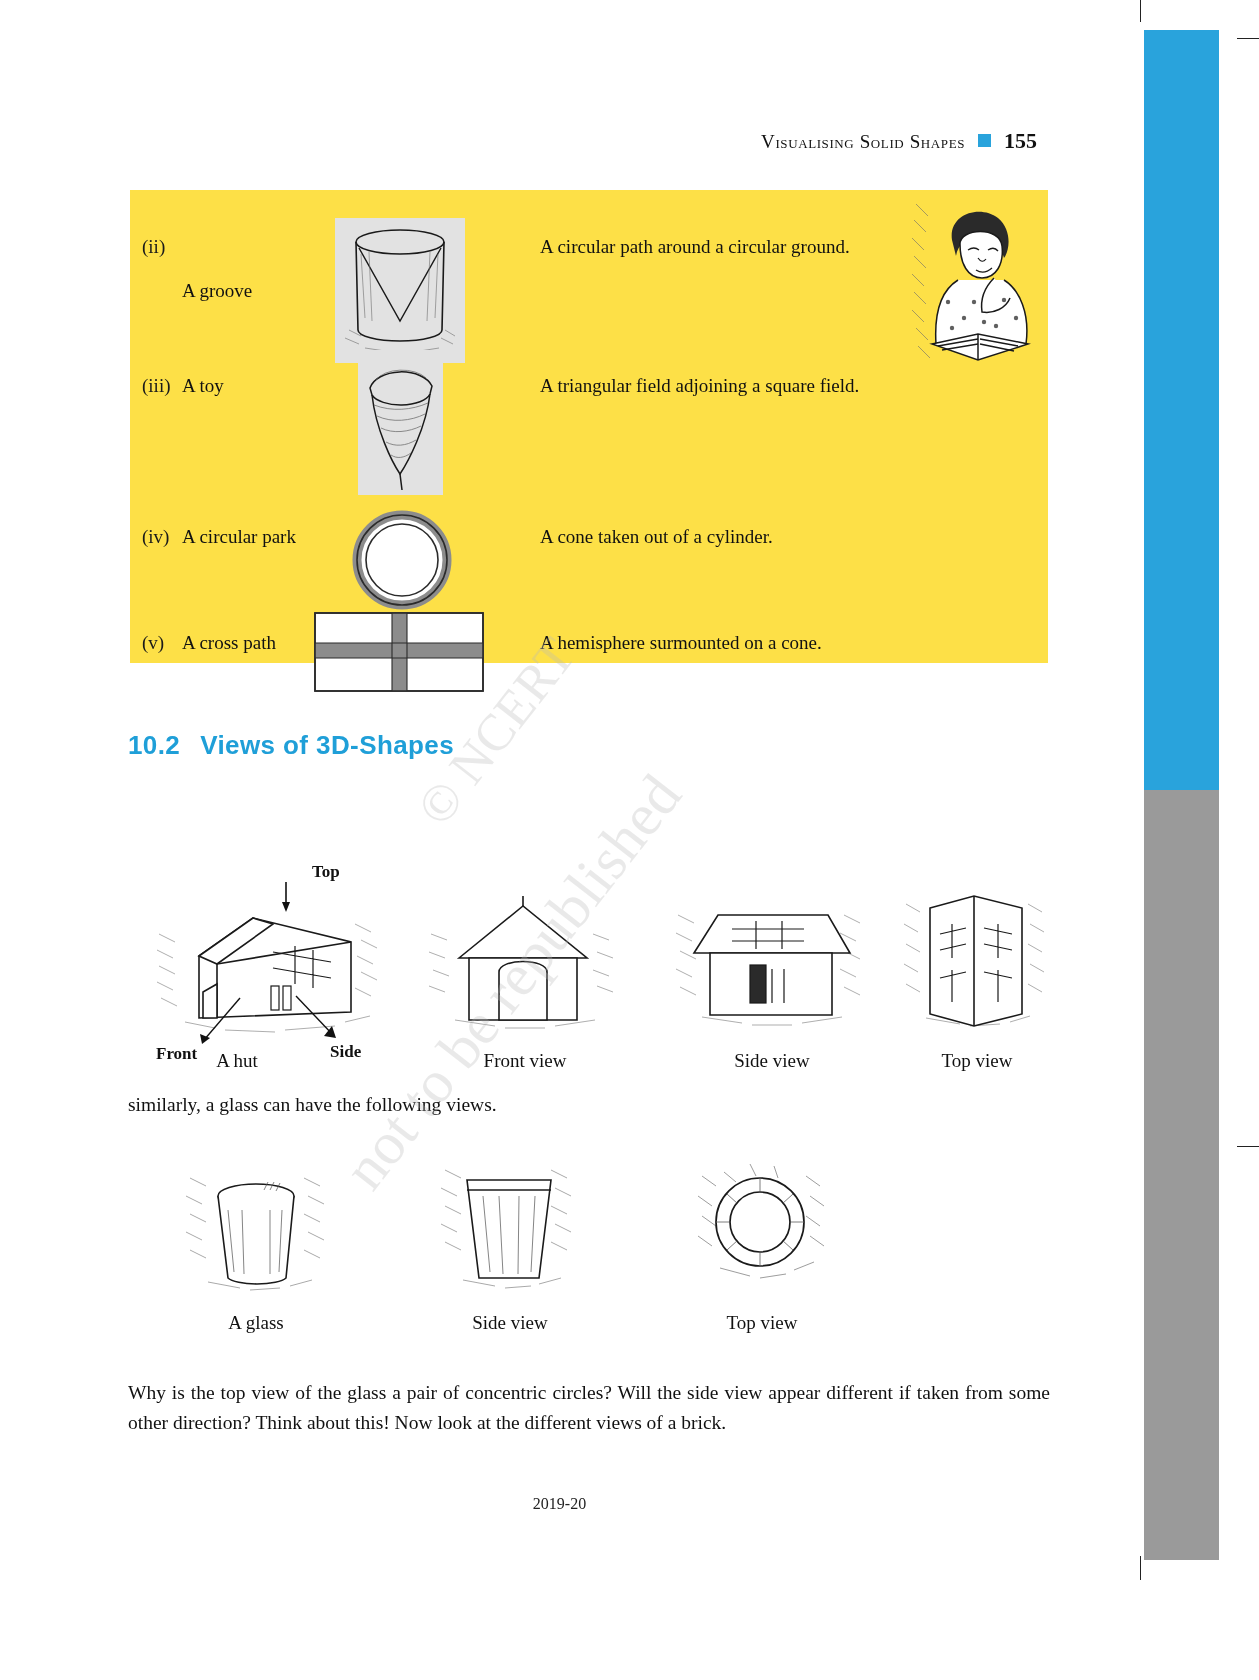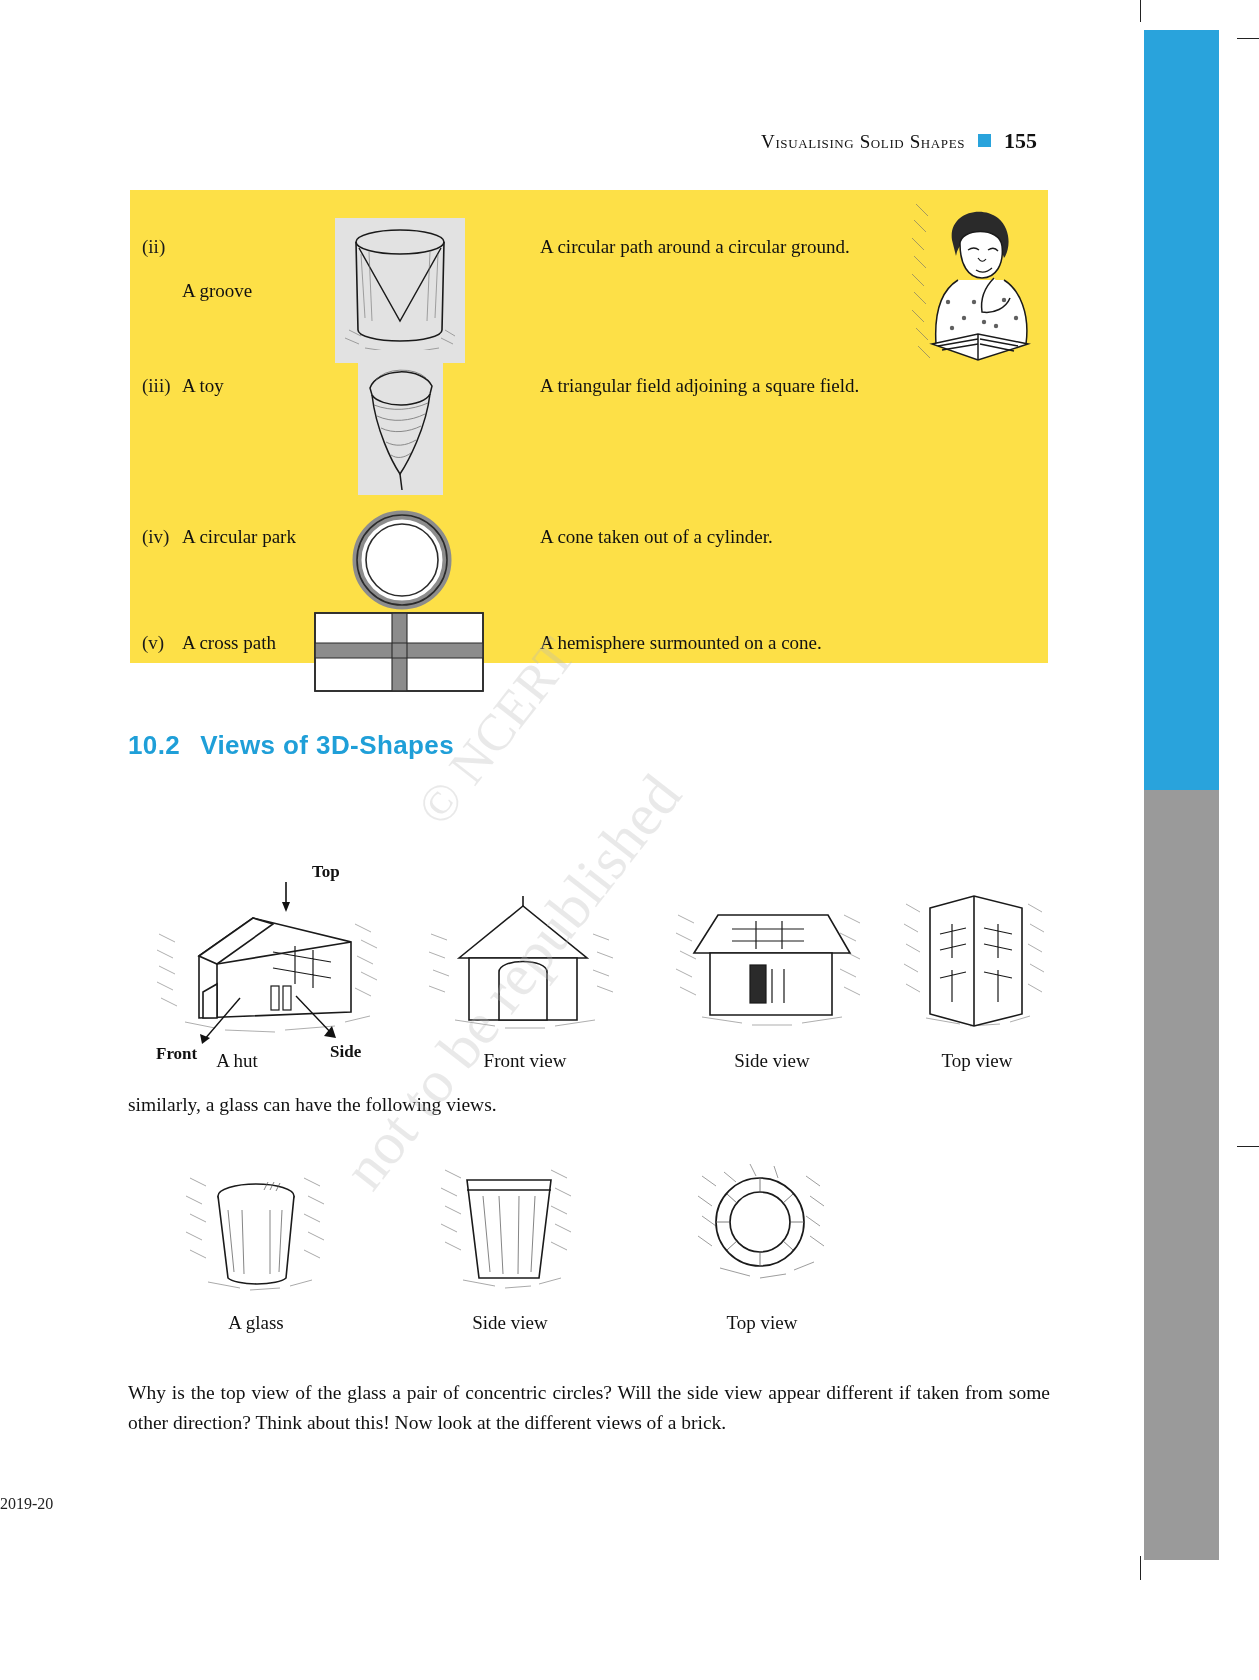--- a/index.html
+++ b/index.html
@@ -154,20 +154,21 @@
     font-weight: bold;
     font-size: 17px;
     color: #111;
   }
 
   
   .footer {
     position: absolute;
     left: 0; right: 0;
     top: 1495px;
+    text-align: center;
     font-size: 16px;
     color: #222;
     padding-right: 140px;
   }
 
   
   .watermark {
     position: absolute;
     left: 300px;
     top: 470px;

